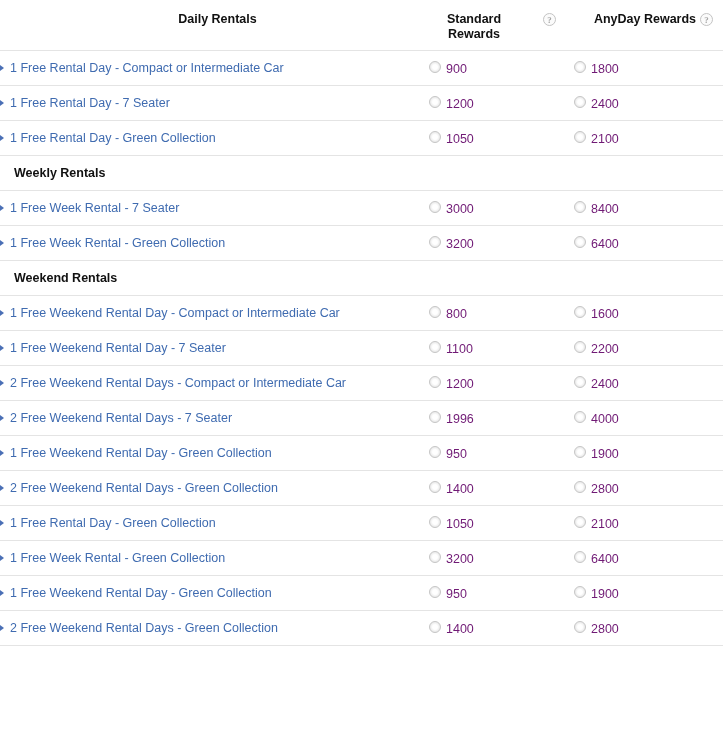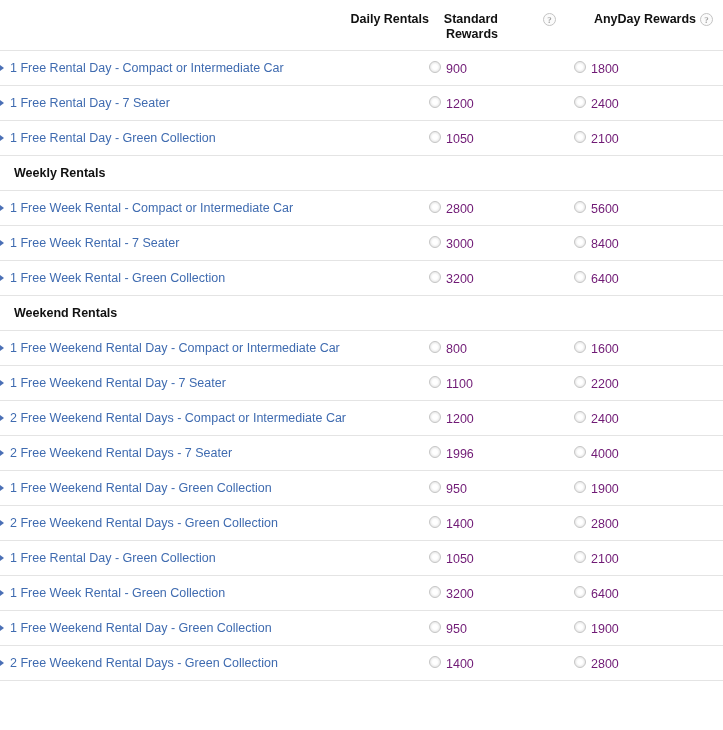--- a/index.html
+++ b/index.html
@@ -36,31 +36,32 @@
   .head-cell {
     height: 50px;
     box-sizing: border-box;
     padding-top: 12px;
   }
   .head-title {
     font-weight: bold;
     font-size: 12.5px;
     color: #111111;
     line-height: 15px;
-    text-align: right;
+    text-align: center;
   }
   .head-name {
     padding-left: 6px;
   }
   .head-std {
     padding-left: 7px;
     position: relative;
   }
   .head-std .head-title {
     width: 62px;
+    margin-left: 7px;
   }
   .head-anyday {
     padding-left: 10px;
     position: relative;
     white-space: nowrap;
   }
   .head-anyday .head-title {
     display: inline-block;
     vertical-align: top;
   }
@@ -206,25 +207,20 @@
       </tr>
       <tr class="item-row">
         <td class="item-name"><span class="bullet-icon"></span><a class="item-link">1 Free Rental Day - Green Collection</a></td>
         <td class="value-cell cell-std"><span class="radio"></span><span class="value-text">1050</span></td>
         <td class="value-cell cell-anyday"><span class="radio"></span><span class="value-text">2100</span></td>
       </tr>
       <tr class="section-row">
         <td colspan="3"><span class="section-label">Weekly Rentals</span></td>
       </tr>
       <tr class="item-row">
-        <td class="item-name"><span class="bullet-icon"></span><a class="item-link">1 Free Week Rental - Compact or Intermediate Car</a></td>
-        <td class="value-cell cell-std"><span class="radio"></span><span class="value-text">2800</span></td>
-        <td class="value-cell cell-anyday"><span class="radio"></span><span class="value-text">5600</span></td>
-      </tr>
-      <tr class="item-row">
         <td class="item-name"><span class="bullet-icon"></span><a class="item-link">1 Free Week Rental - 7 Seater</a></td>
         <td class="value-cell cell-std"><span class="radio"></span><span class="value-text">3000</span></td>
         <td class="value-cell cell-anyday"><span class="radio"></span><span class="value-text">8400</span></td>
       </tr>
       <tr class="item-row">
         <td class="item-name"><span class="bullet-icon"></span><a class="item-link">1 Free Week Rental - Green Collection</a></td>
         <td class="value-cell cell-std"><span class="radio"></span><span class="value-text">3200</span></td>
         <td class="value-cell cell-anyday"><span class="radio"></span><span class="value-text">6400</span></td>
       </tr>
       <tr class="section-row">

